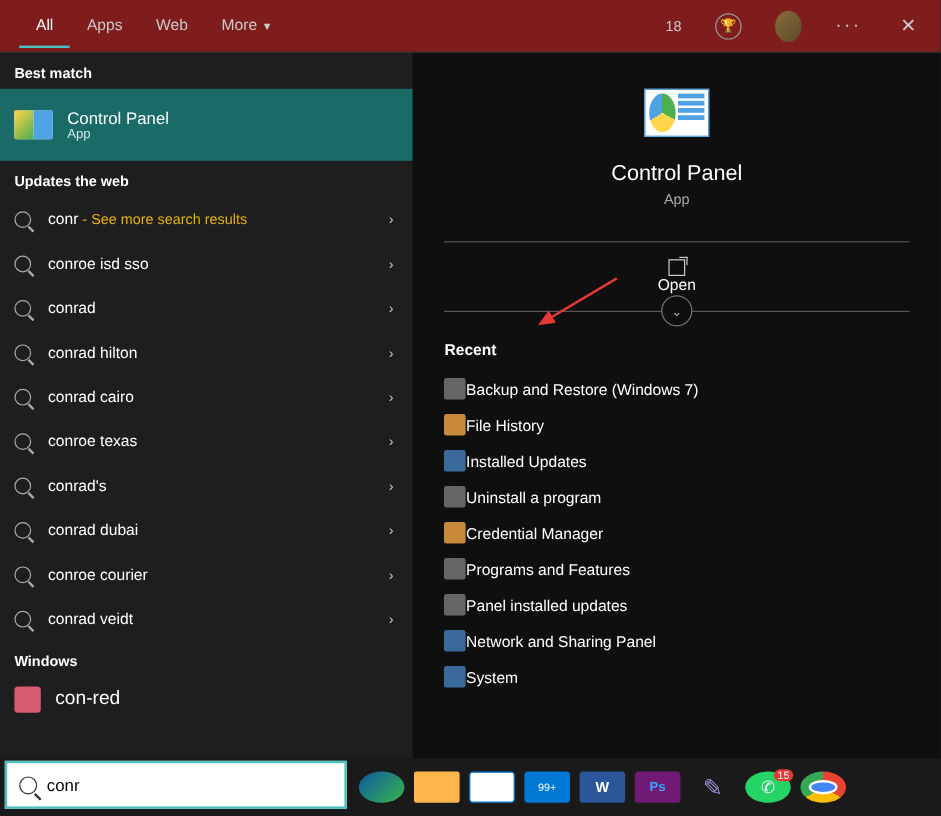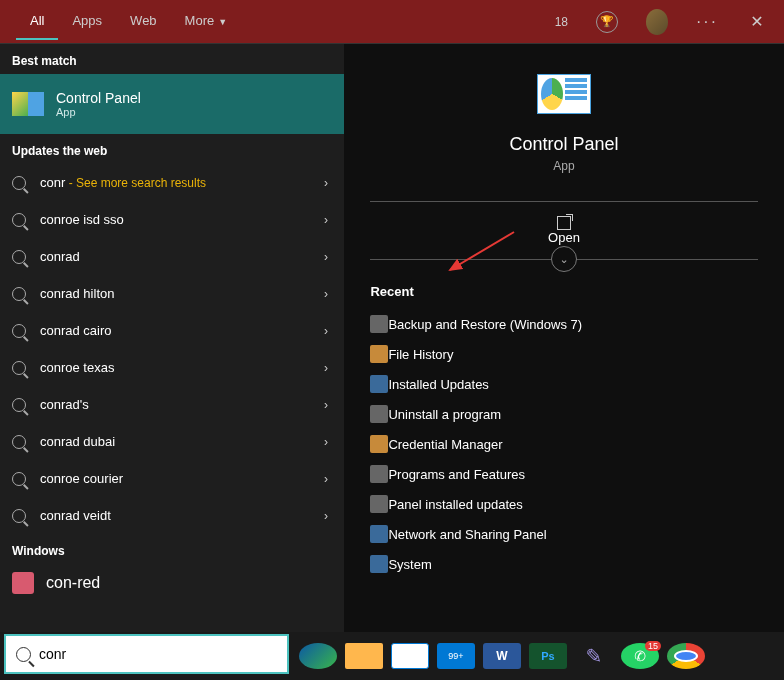--- a/index.html
+++ b/index.html
@@ -70,21 +70,21 @@
 .search-box .sicon { width:15px;height:15px;border:1.8px solid #333;border-radius:50%;position:relative; }
 .search-box .sicon::after{content:"";position:absolute;width:7px;height:1.8px;background:#333;bottom:-4px;right:-5px;transform:rotate(45deg);}
 .search-box input { border:none; outline:none; font-size:14px; flex:1; background:transparent; color:#000; }
 .tb-icon { width:38px; height:38px; display:flex; align-items:center; justify-content:center; border-radius:2px; cursor:pointer; position:relative; margin: 0 2px; }
 .tb-icon svg, .tb-icon .i { width:42px; height:26px; }
 .edge-i { background:linear-gradient(135deg,#0c59a4,#39b54a);border-radius:50%; }
 .folder-i { background:#ffb74d;border-radius:2px; }
 .store-i { background:#fff;border:1px solid #0078d4;border-radius:3px; }
 .mail-i { background:#0078d4;color:#fff;font-size:9px;display:flex;align-items:center;justify-content:center;border-radius:3px; }
 .word-i { background:#2b579a;color:#fff;font-size:12px;font-weight:bold;display:flex;align-items:center;justify-content:center;border-radius:3px; }
-.ps-i { background:#14532d;color:#31a8ff;font-size:11px;font-weight:bold;display:flex;align-items:center;justify-content:center;border-radius:3px; }
+.ps-i { background:#701a75;color:#31a8ff;font-size:11px;font-weight:bold;display:flex;align-items:center;justify-content:center;border-radius:3px; }
 .feather-i { background:transparent;color:#9b8fd6;font-size:20px;display:flex;align-items:center;justify-content:center; }
 .wa-i { background:#25d366;border-radius:50%;color:#fff;font-size:14px;display:flex;align-items:center;justify-content:center;position:relative; }
 .wa-badge{position:absolute;top:-2px;right:-2px;background:#e53935;color:#fff;font-size:9px;border-radius:8px;padding:0 3px;}
 .chrome-i { background:conic-gradient(#ea4335 0 120deg,#fbbc05 120deg 240deg,#34a853 240deg 360deg);border-radius:50%;position:relative; }
 .chrome-i::after{content:"";position:absolute;inset:7px;background:#4285f4;border-radius:50%;border:2px solid #fff;}
 </style>
 </head>
 <body>
 
 <div class="header">

